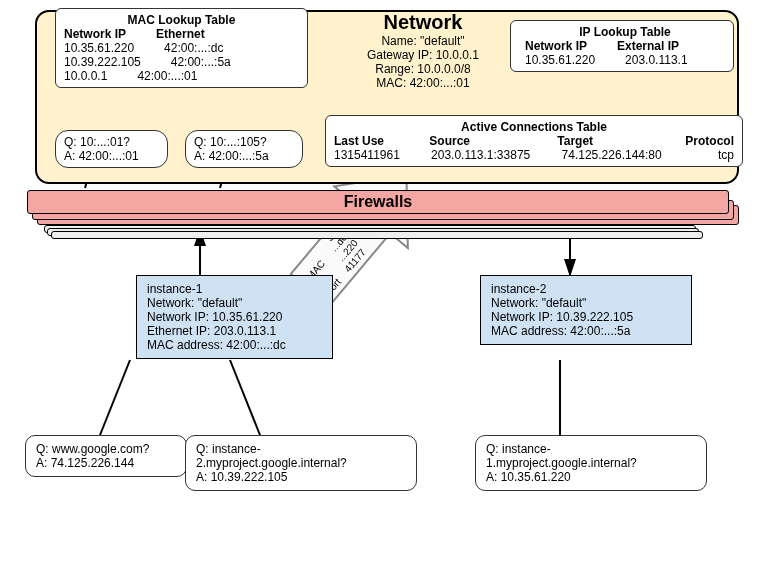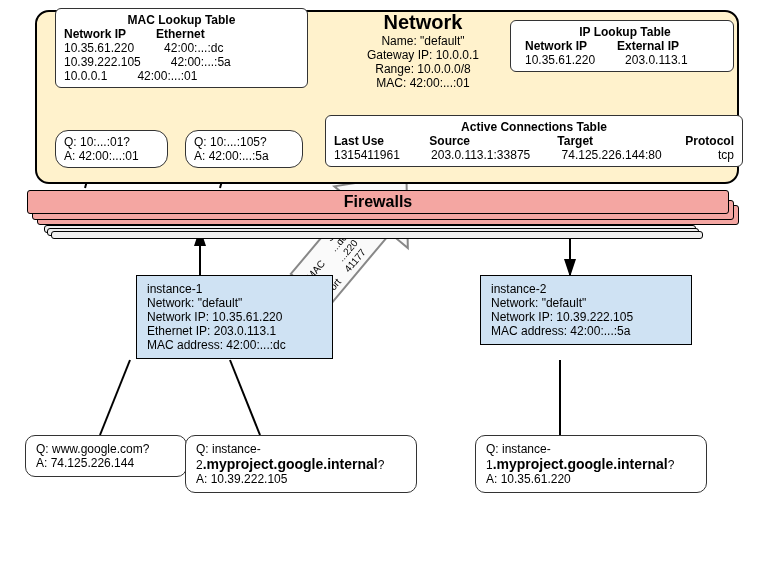--- a/index.html
+++ b/index.html
@@ -53,21 +53,21 @@
   }
   .inst1 { left: 100px; top: 275px; width: 175px; margin-left: 36px; }
   .inst2 { left: 480px; top: 275px; width: 190px; }
   .arrow-line { stroke:#000; stroke-width:2; fill:none; }
   .dns-bubble { background:#fff; border:1px solid #333; border-radius:10px; padding:6px 10px; font-size:12px;}
   .dnsb1 { left: 25px; top:435px; width:140px;}
   .dnsb2 { left: 185px; top:435px; width:210px;}
   .dnsb3 { left: 475px; top:435px; width:210px;}
   .row { display:flex; justify-content:flex-start;gap:30px; }
   .hdr { font-weight:bold; text-align:center;}
-  .tiny { font-size:14px; display:inline;font-weight:bold;}
+  .tiny { font-size:12px; display:inline;}
   svg.overlay { position:absolute; left:0; top:0; pointer-events:none;}
 </style>
 </head>
 <body>
 
 <svg class="overlay" width="762" height="569">
   <defs>
     <marker id="ah" markerWidth="10" markerHeight="10" refX="8" refY="3" orient="auto">
       <path d="M0,0 L0,6 L9,3 z" fill="#000"></path>
     </marker>

